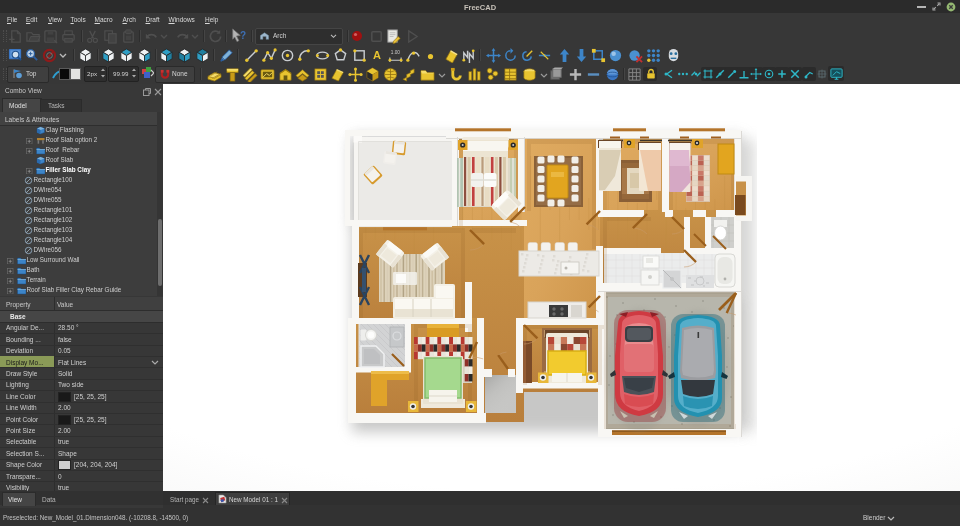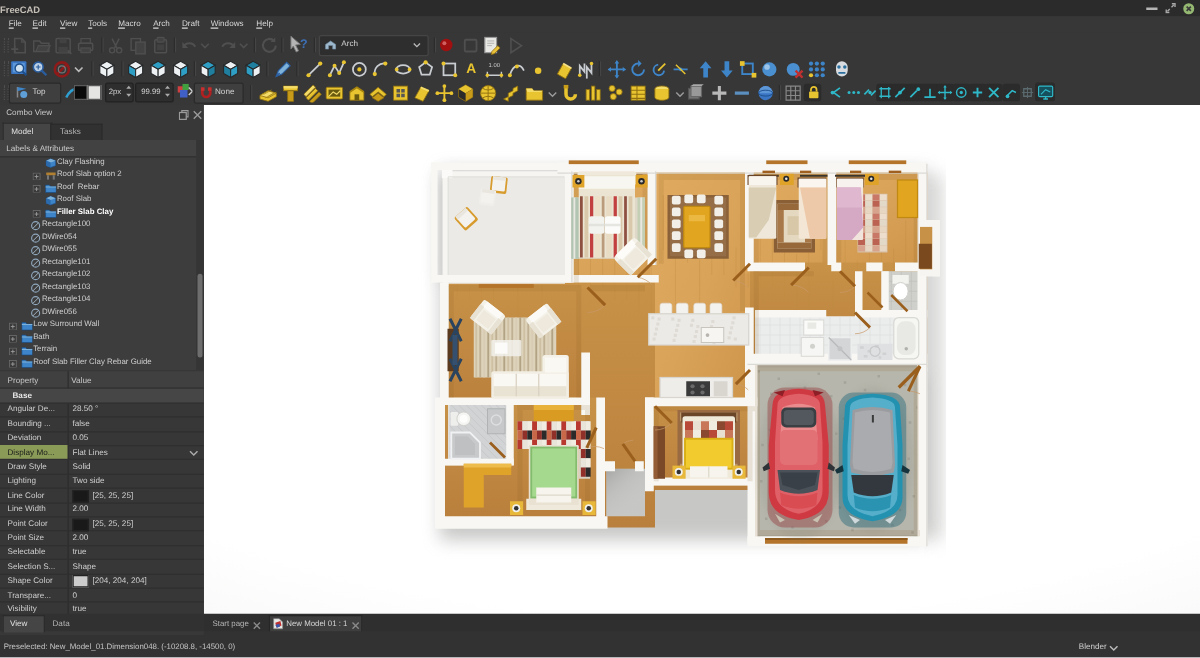--- a/index.html
+++ b/index.html
@@ -1,21 +1,21 @@
 <!DOCTYPE html>
 <html><head><meta charset="utf-8"><style>
 html,body{margin:0;padding:0;}
 #app{position:relative;width:960px;height:526px;overflow:hidden;
  font-family:"Liberation Sans",sans-serif;background:#363636;}
 .abs{position:absolute;}
 .txt{position:absolute;white-space:nowrap;}
 </style></head><body>
 <div id="app">
 <div class="abs" style="left:0;top:0;width:960px;height:13px;background:#2b2b2b;"></div>
-<div class="txt" style="left:0;top:2.5px;width:960px;text-align:left;font-size:7.5px;font-weight:bold;color:#c6c0b8;">FreeCAD</div>
+<div class="txt" style="left:0;top:2.5px;width:960px;text-align:center;font-size:7.5px;font-weight:bold;color:#c6c0b8;">FreeCAD</div>
 <div class="abs" style="left:917px;top:6px;width:9px;height:1.5px;background:#b5b5b5;"></div>
 <svg class="abs" style="left:932px;top:2px" width="9" height="9" viewBox="0 0 9 9">
       <path d="M1 5.5V8h2.5M8 3.5V1H5.5M2 7l1.8-1.8M5.2 3.8L7 2" stroke="#a8a8a8" stroke-width="1.1" fill="none"></path>
     </svg>
 <svg class="abs" style="left:946px;top:1.5px" width="10" height="10" viewBox="0 0 10 10">
       <circle cx="5" cy="5" r="4.4" fill="#94b871"></circle>
       <path d="M3.3 3.3l3.4 3.4M6.7 3.3L3.3 6.7" stroke="#3a3a3a" stroke-width="1.3"></path>
     </svg>
 <div class="abs" style="left:0;top:13px;width:960px;height:13px;background:#373737;"></div>
 <div class="txt" style="left:7px;top:16px;font-size:6.5px;color:#d8d8d8;"><u>F</u>ile</div>

